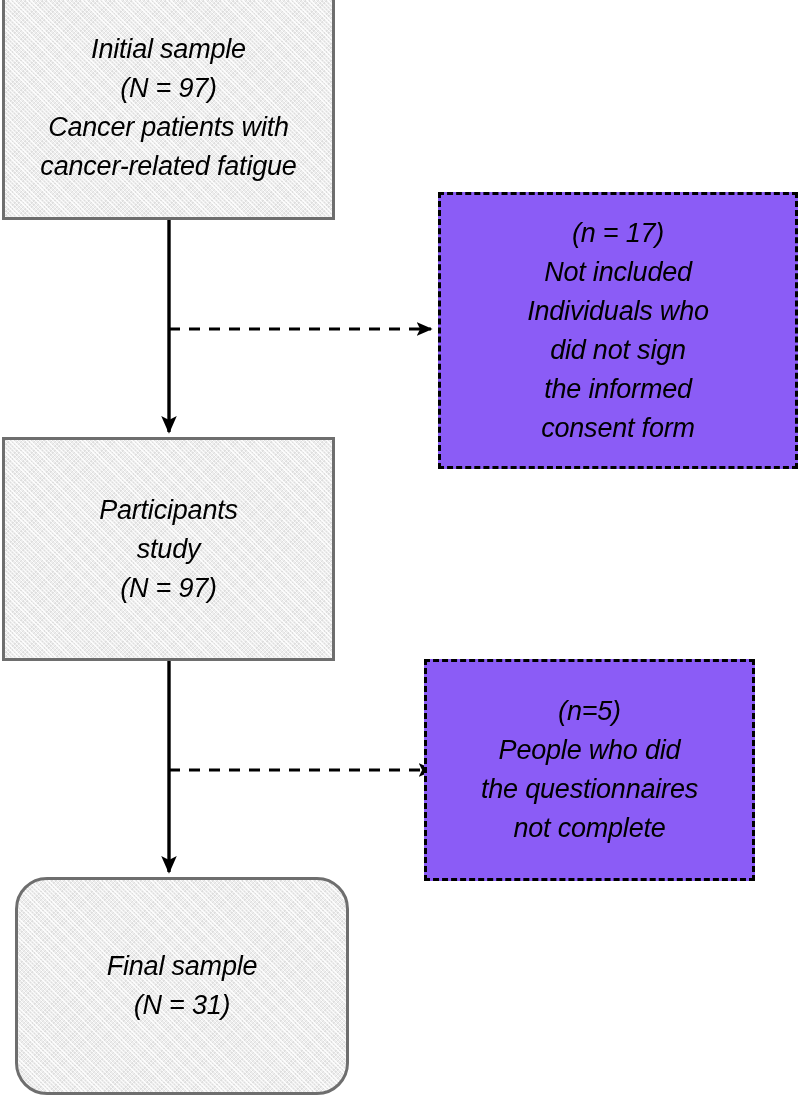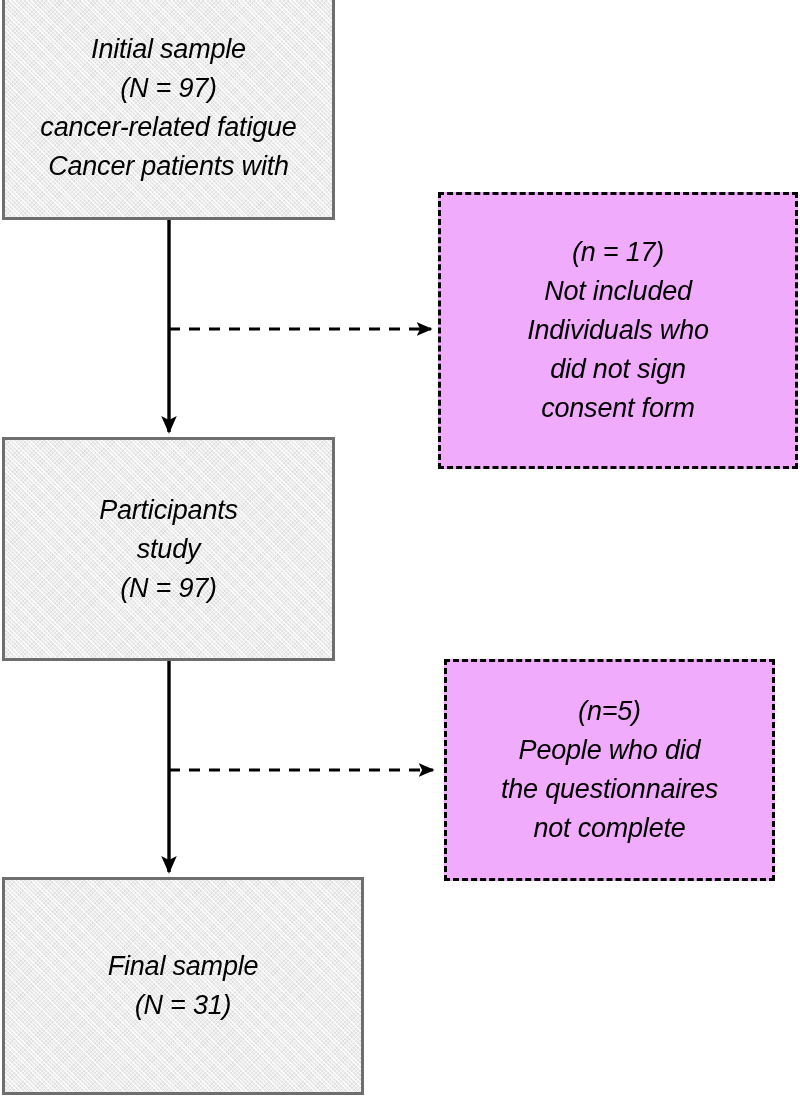--- a/index.html
+++ b/index.html
@@ -45,29 +45,29 @@
     border: 3px solid #6e6e6e;
     background-color: #ededed;
     background-image:
       repeating-linear-gradient(45deg, rgba(255,255,255,.85) 0 1px, rgba(0,0,0,0) 1px 3px),
       repeating-linear-gradient(-45deg, rgba(210,210,210,.55) 0 1px, rgba(0,0,0,0) 1px 3px);
   }
 
   
   .node.dashed {
     border: 3px dashed #000000;
-    background: #f0abfc;
+    background: #8b5cf6;
   }
 
   
   #box-initial-sample   { left: 2px;   top: -4px;  width: 333px; height: 224px; }
   #box-participants     { left: 2px;   top: 437px; width: 333px; height: 224px; text-align: center; }
-  #box-final-sample     { left: 2px;   top: 877px; width: 362px; height: 218px; }
+  #box-final-sample     { left: 15px;   top: 877px; width: 334px; height: 218px; border-radius: 32px; }
   #box-not-included     { left: 438px; top: 192px; width: 360px; height: 277px; }
-  #box-not-completed    { left: 444px; top: 659px; width: 331px; height: 222px; }
+  #box-not-completed    { left: 424px; top: 659px; width: 331px; height: 222px; }
 
   
   #connectors {
     position: absolute;
     left: 0;
     top: 0;
     width: 800px;
     height: 1105px;
     pointer-events: none;
   }
@@ -92,29 +92,30 @@
     <line x1="169" y1="329" x2="431" y2="329" stroke="#000000" stroke-width="3.2" stroke-dasharray="11 9" marker-end="url(#arrowDash)"></line>
 
     <line x1="169" y1="661" x2="169" y2="872" stroke="#000000" stroke-width="3.4" marker-end="url(#arrowSolid)"></line>
 
     <line x1="169" y1="770" x2="433" y2="770" stroke="#000000" stroke-width="3.2" stroke-dasharray="11 9" marker-end="url(#arrowDash)"></line>
   </svg>
 
   <div class="node solid" id="box-initial-sample">
     <span class="line">Initial sample</span>
     <span class="line">(N = 97)</span>
+    <span class="line">Cancer patients with</span>
     <span class="line">cancer-related fatigue</span>
-    <span class="line">Cancer patients with</span>
   </div>
 
   <div class="node dashed" id="box-not-included">
     <span class="line">(n = 17)</span>
     <span class="line">Not included</span>
     <span class="line">Individuals who</span>
     <span class="line">did not sign</span>
+    <span class="line">the informed</span>
     <span class="line">consent form</span>
   </div>
 
   <div class="node solid" id="box-participants">
     <span class="line">Participants</span>
     <span class="line">study</span>
     <span class="line">(N = 97)</span>
   </div>
 
   <div class="node dashed" id="box-not-completed">

